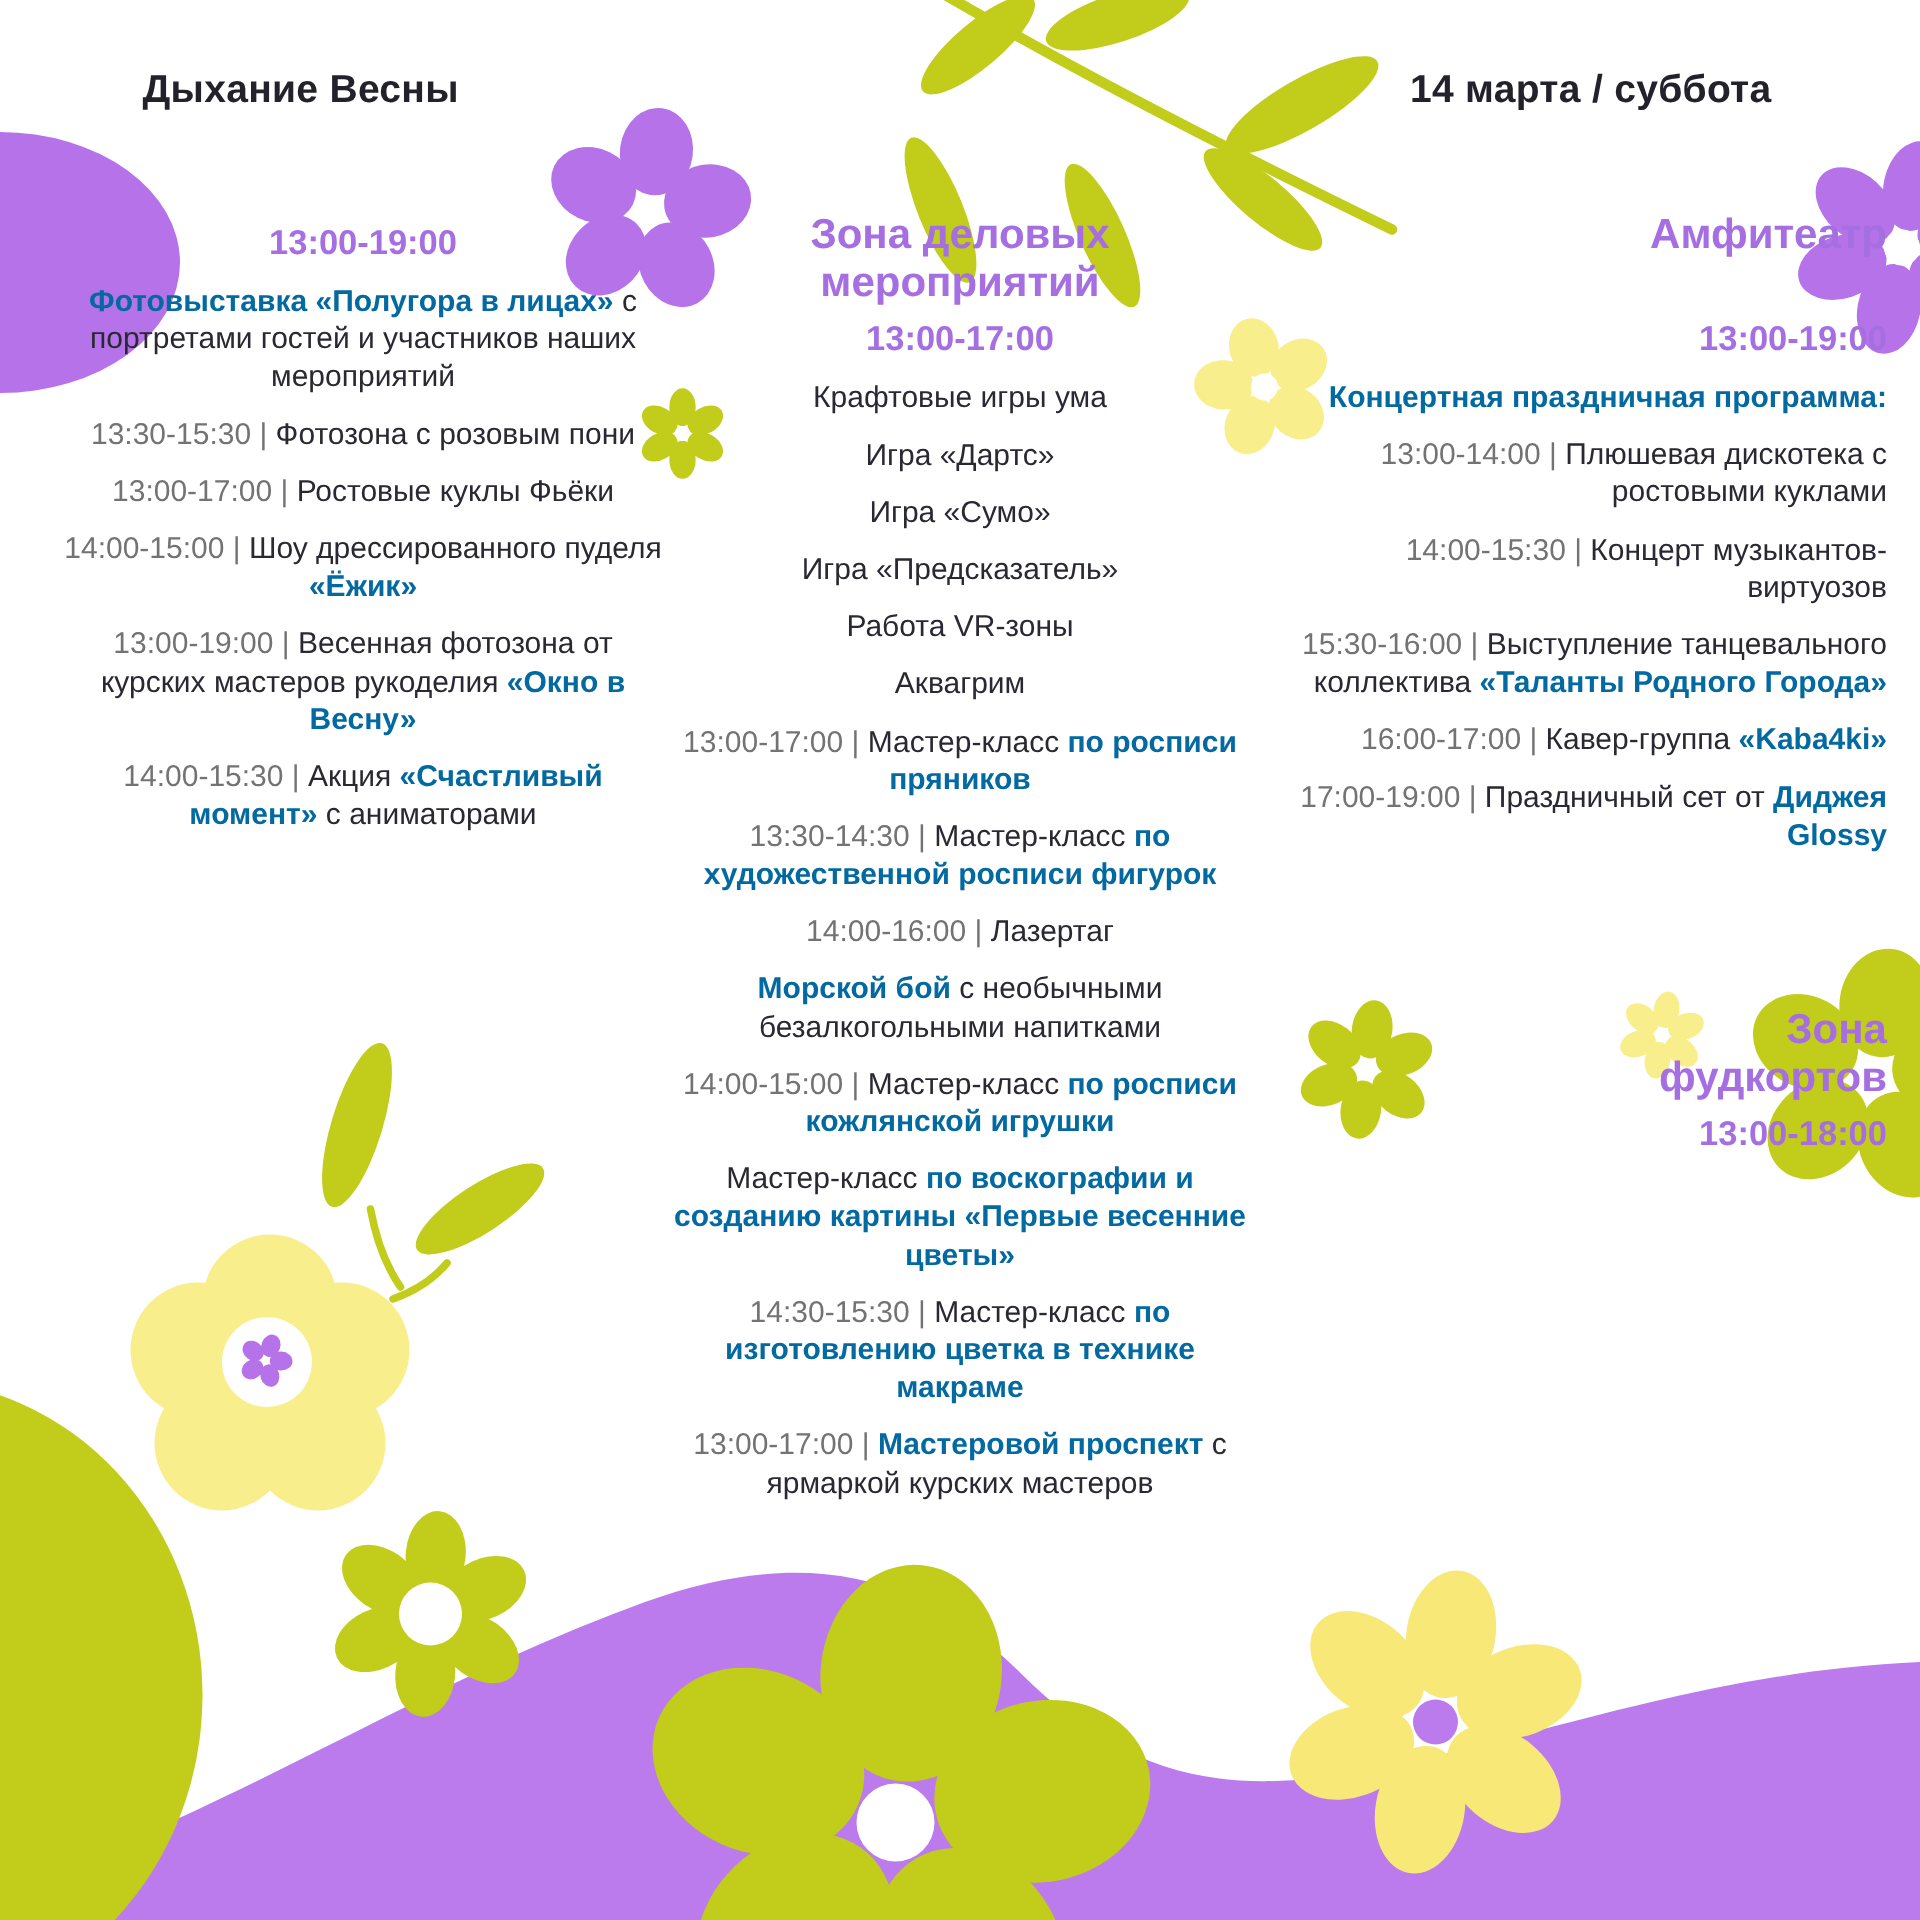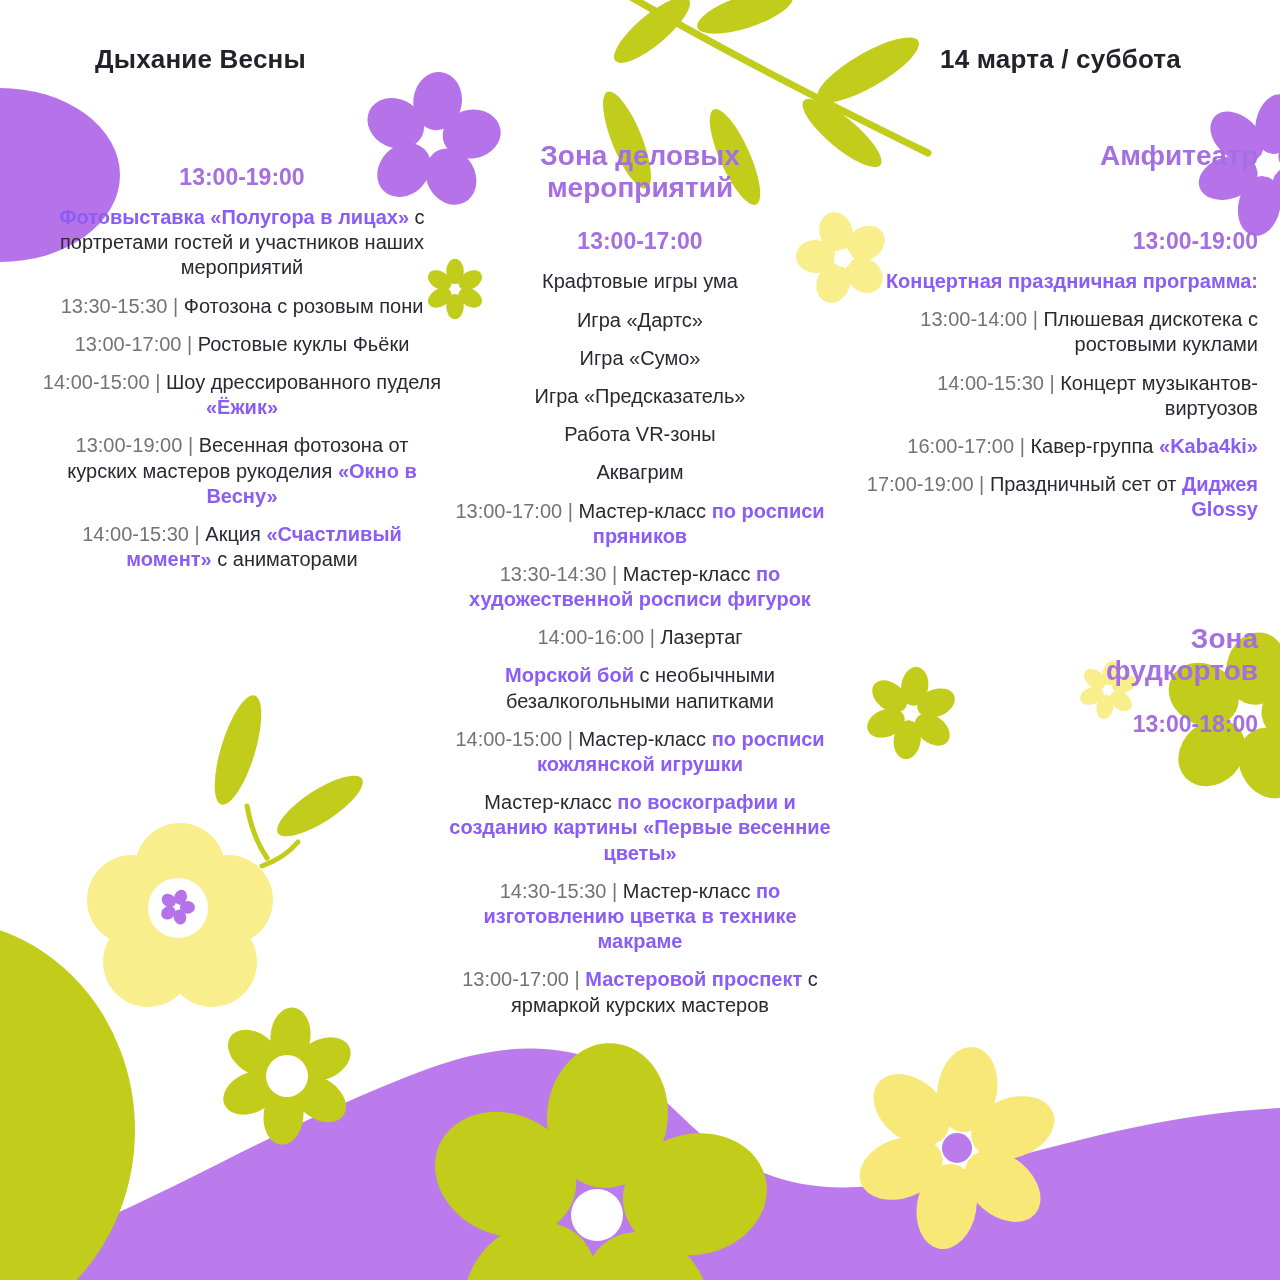--- a/index.html
+++ b/index.html
@@ -21,25 +21,25 @@
   .col { position:absolute; top:140px; width:400px; text-align:center; }
   #col-0 { left:42px; }
   #col-1 { left:440px; }
   #col-2 { left:858px;text-align:right; }
 
   .zone + .zone { margin-top:100px; }
   .zone-heading {
     font-size:28px; font-weight:800; color:#a56fe2; line-height:1.15;
     white-space:pre-line; min-height:64px;
   }
-  .zone-hours { margin-top:24px; font-size:23px; font-weight:800; color:#a56fe2; }
+  .zone-hours { margin-top:8px; font-size:23px; font-weight:800; color:#a56fe2; }
   .zone-items { margin-top:14px; }
   .item { margin:0 0 13px 0; font-size:20px; line-height:1.26; color:#2a2933; }
   .seg-time  { color:#737373; font-weight:400; }
-  .seg-bold  { font-weight:700; color:#8b5cf6; }
+  .seg-bold  { font-weight:700; color:#0369a1; }
   .seg-plain { font-weight:400; }
 </style>
 </head>
 <body>
 
 <svg class="decor" width="1280" height="1280" viewBox="0 0 1280 1280">
   <defs>
     <g id="f5">
       <ellipse cx="0" cy="-29" rx="17.5" ry="21"></ellipse>
       <ellipse cx="0" cy="-29" rx="17.5" ry="21" transform="rotate(72)"></ellipse>
@@ -186,20 +186,21 @@
         </section>
       </div>
       <div class="col" id="col-2">
         <section class="zone">
           <div class="zone-heading">Амфитеатр</div>
           <div class="zone-hours">13:00-19:00</div>
           <div class="zone-items">
             <p class="item"><span class="seg-bold">Концертная праздничная программа:</span></p>
             <p class="item"><span class="seg-time">13:00-14:00 | </span><span class="seg-plain">Плюшевая дискотека с ростовыми куклами</span></p>
             <p class="item"><span class="seg-time">14:00-15:30 | </span><span class="seg-plain">Концерт музыкантов-виртуозов</span></p>
+            <p class="item"><span class="seg-time">15:30-16:00 | </span><span class="seg-plain">Выступление танцевального коллектива </span><span class="seg-bold">«Таланты Родного Города»</span></p>
             <p class="item"><span class="seg-time">16:00-17:00 | </span><span class="seg-plain">Кавер-группа </span><span class="seg-bold">«Kaba4ki»</span></p>
             <p class="item"><span class="seg-time">17:00-19:00 | </span><span class="seg-plain">Праздничный сет от </span><span class="seg-bold">Диджея Glossy</span></p>
           </div>
         </section>
         <section class="zone">
           <div class="zone-heading">Зона
 фудкортов</div>
           <div class="zone-hours">13:00-18:00</div>
         </section>
       </div>

